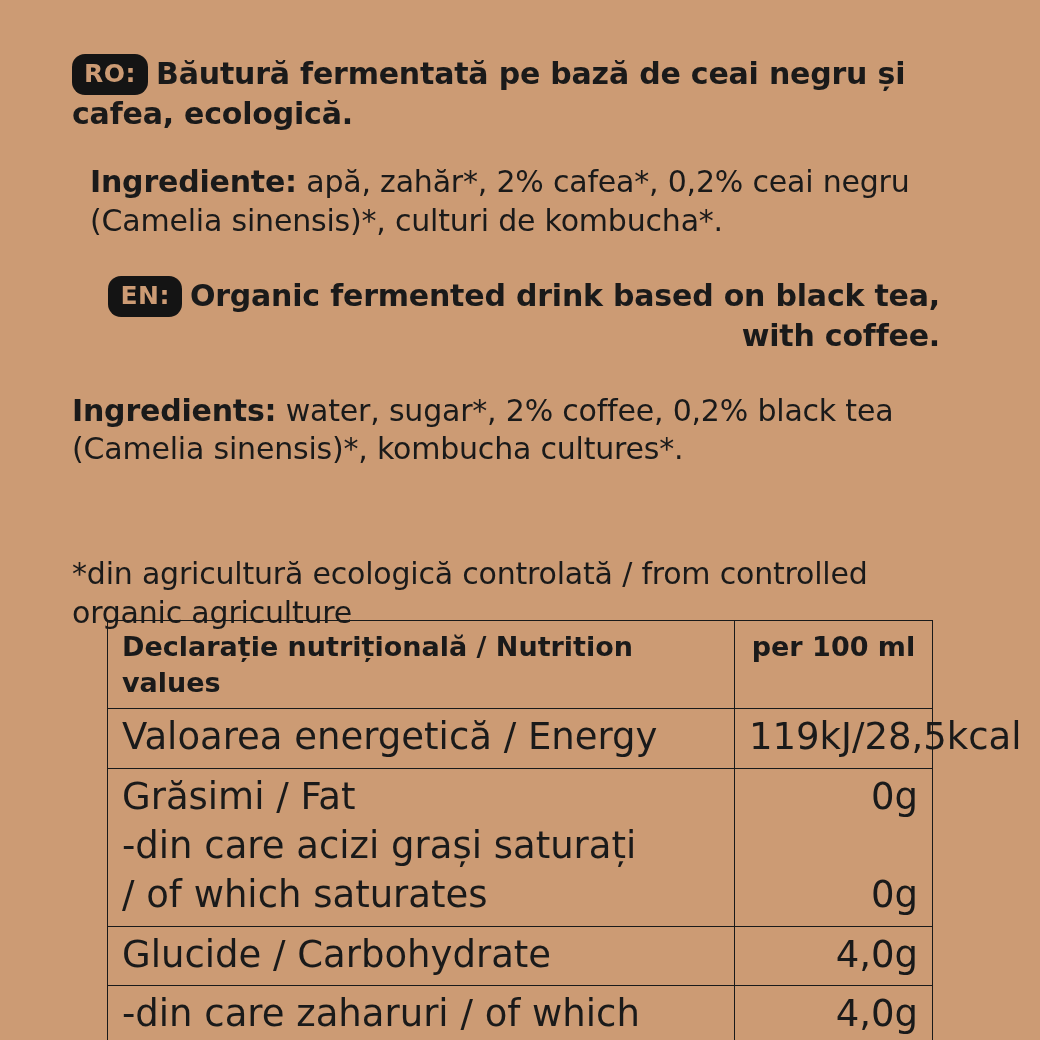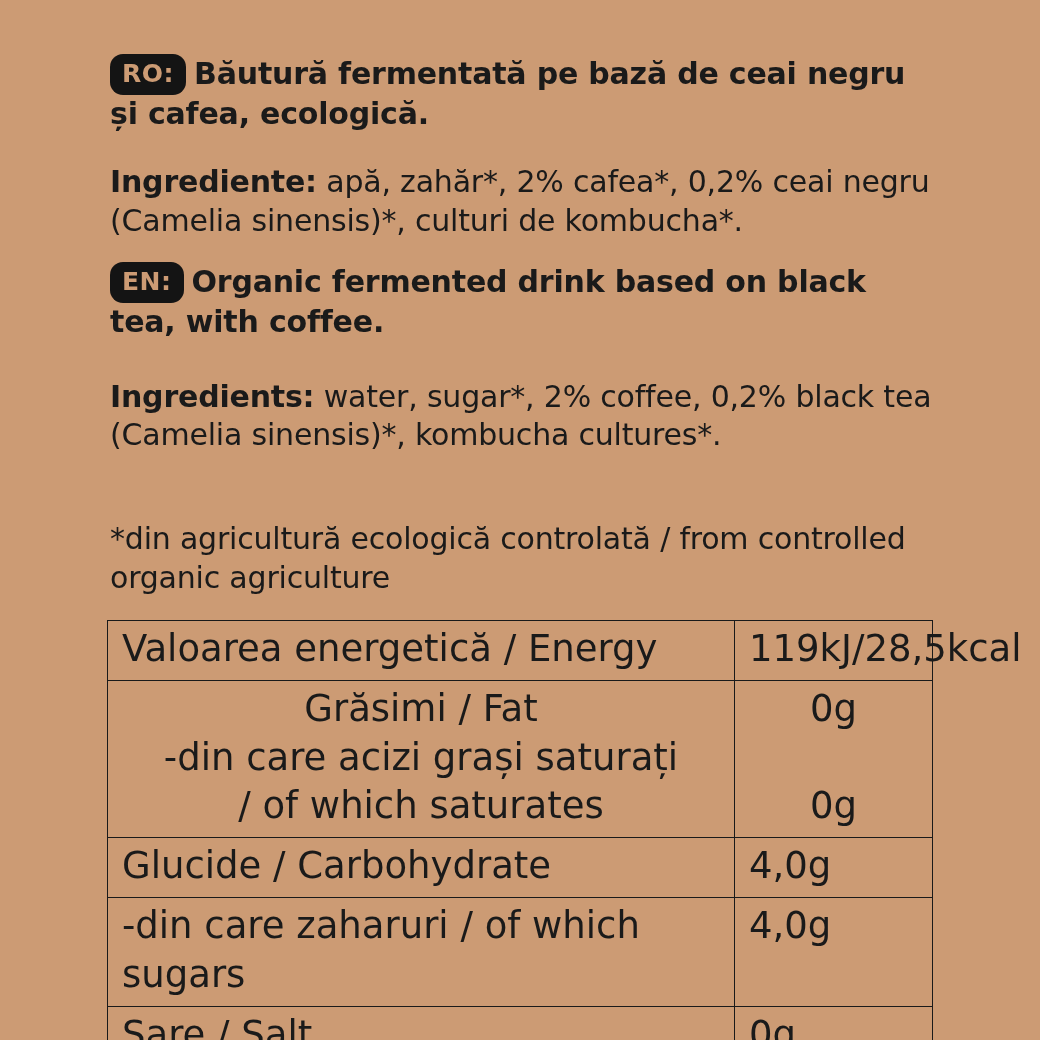--- a/index.html
+++ b/index.html
@@ -12,21 +12,21 @@
     background: #CC9B74;
     font-family: "DejaVu Sans", sans-serif;
     color: #1a1a1a;
     overflow: hidden;
   }
   .page {
     position: relative;
     width: 1040px;
     height: 776px;
     box-sizing: border-box;
-    padding: 40px 100px 0 110px;
+    padding: 40px 100px 0 72px;
   }
 
   
   .block {
     margin: 0 0 14px 0;
   }
   .para {
     font-size: 30px;
     line-height: 1.28;
     letter-spacing: -0.2px;
@@ -48,24 +48,24 @@
     border-radius: 13px;
     vertical-align: 2px;
     margin-right: 8px;
     letter-spacing: 0.5px;
   }
   .label-strong {
     font-weight: bold;
   }
 
   .headline-ro { margin-top: 14px; }
-  .ingredients-ro { margin-top: 30px; }
-  .headline-en { margin-top: 22px; }
+  .ingredients-ro { margin-top: 30px; margin-left: 18px; }
+  .headline-en { margin-top: 36px; text-align: right; }
   .ingredients-en { margin-top: 36px; }
-  .footnote { margin-top: 66px; }
+  .footnote { margin-top: 87px; }
 
   
   .nutrition-wrap {
     position: absolute;
     left: 107px;
     top: 620px;
     width: 826px;
   }
   table.nutrition {
     width: 100%;
@@ -76,35 +76,35 @@
     border: 1.5px solid #1a1a1a;
     padding: 4px 14px 6px 14px;
     font-size: 37px;
     line-height: 1.32;
     vertical-align: top;
   }
   table.nutrition td.col-label {
     width: 598px;
   }
   table.nutrition td.col-value {
+    text-align: right;
     white-space: nowrap;
   }
   tr.head td {
     font-weight: bold;
     font-size: 27px;
     padding-top: 8px;
     padding-bottom: 8px;
   }
   tr.head td.col-value {
     text-align: center;
   }
   .stack-line { display: block; }
   td.tall {
     height: 110px;
-    text-align: center;
   }
 </style>
 </head>
 <body>
 
 <div class="page">
 
   <div class="block headline-ro bold-para">
     <span class="lang-tag">RO:</span><span>Băutură fermentată pe bază de ceai negru și cafea, ecologică.</span>
   </div>
@@ -119,20 +119,24 @@
 
   <div class="block ingredients-en para">
     <span class="label-strong">Ingredients:</span><span> water, sugar*, 2% coffee, 0,2% black tea (Camelia sinensis)*, kombucha cultures*.</span>
   </div>
 
   <div class="block footnote para">*din agricultură ecologică controlată / from controlled organic agriculture</div>
 
   <div class="nutrition-wrap">
     <table class="nutrition">
       <tbody>
+        <tr class="head">
+          <td class="col-label">Declarație nutrițională / Nutrition values</td>
+          <td class="col-value">per 100 ml</td>
+        </tr>
 
         <tr>
           <td class="col-label">Valoarea energetică / Energy</td>
           <td class="col-value">119kJ/28,5kcal</td>
         </tr>
 
         <tr>
           <td class="col-label tall">
             <span class="stack-line">Grăsimi / Fat</span>
             <span class="stack-line">-din care acizi grași saturați</span>

